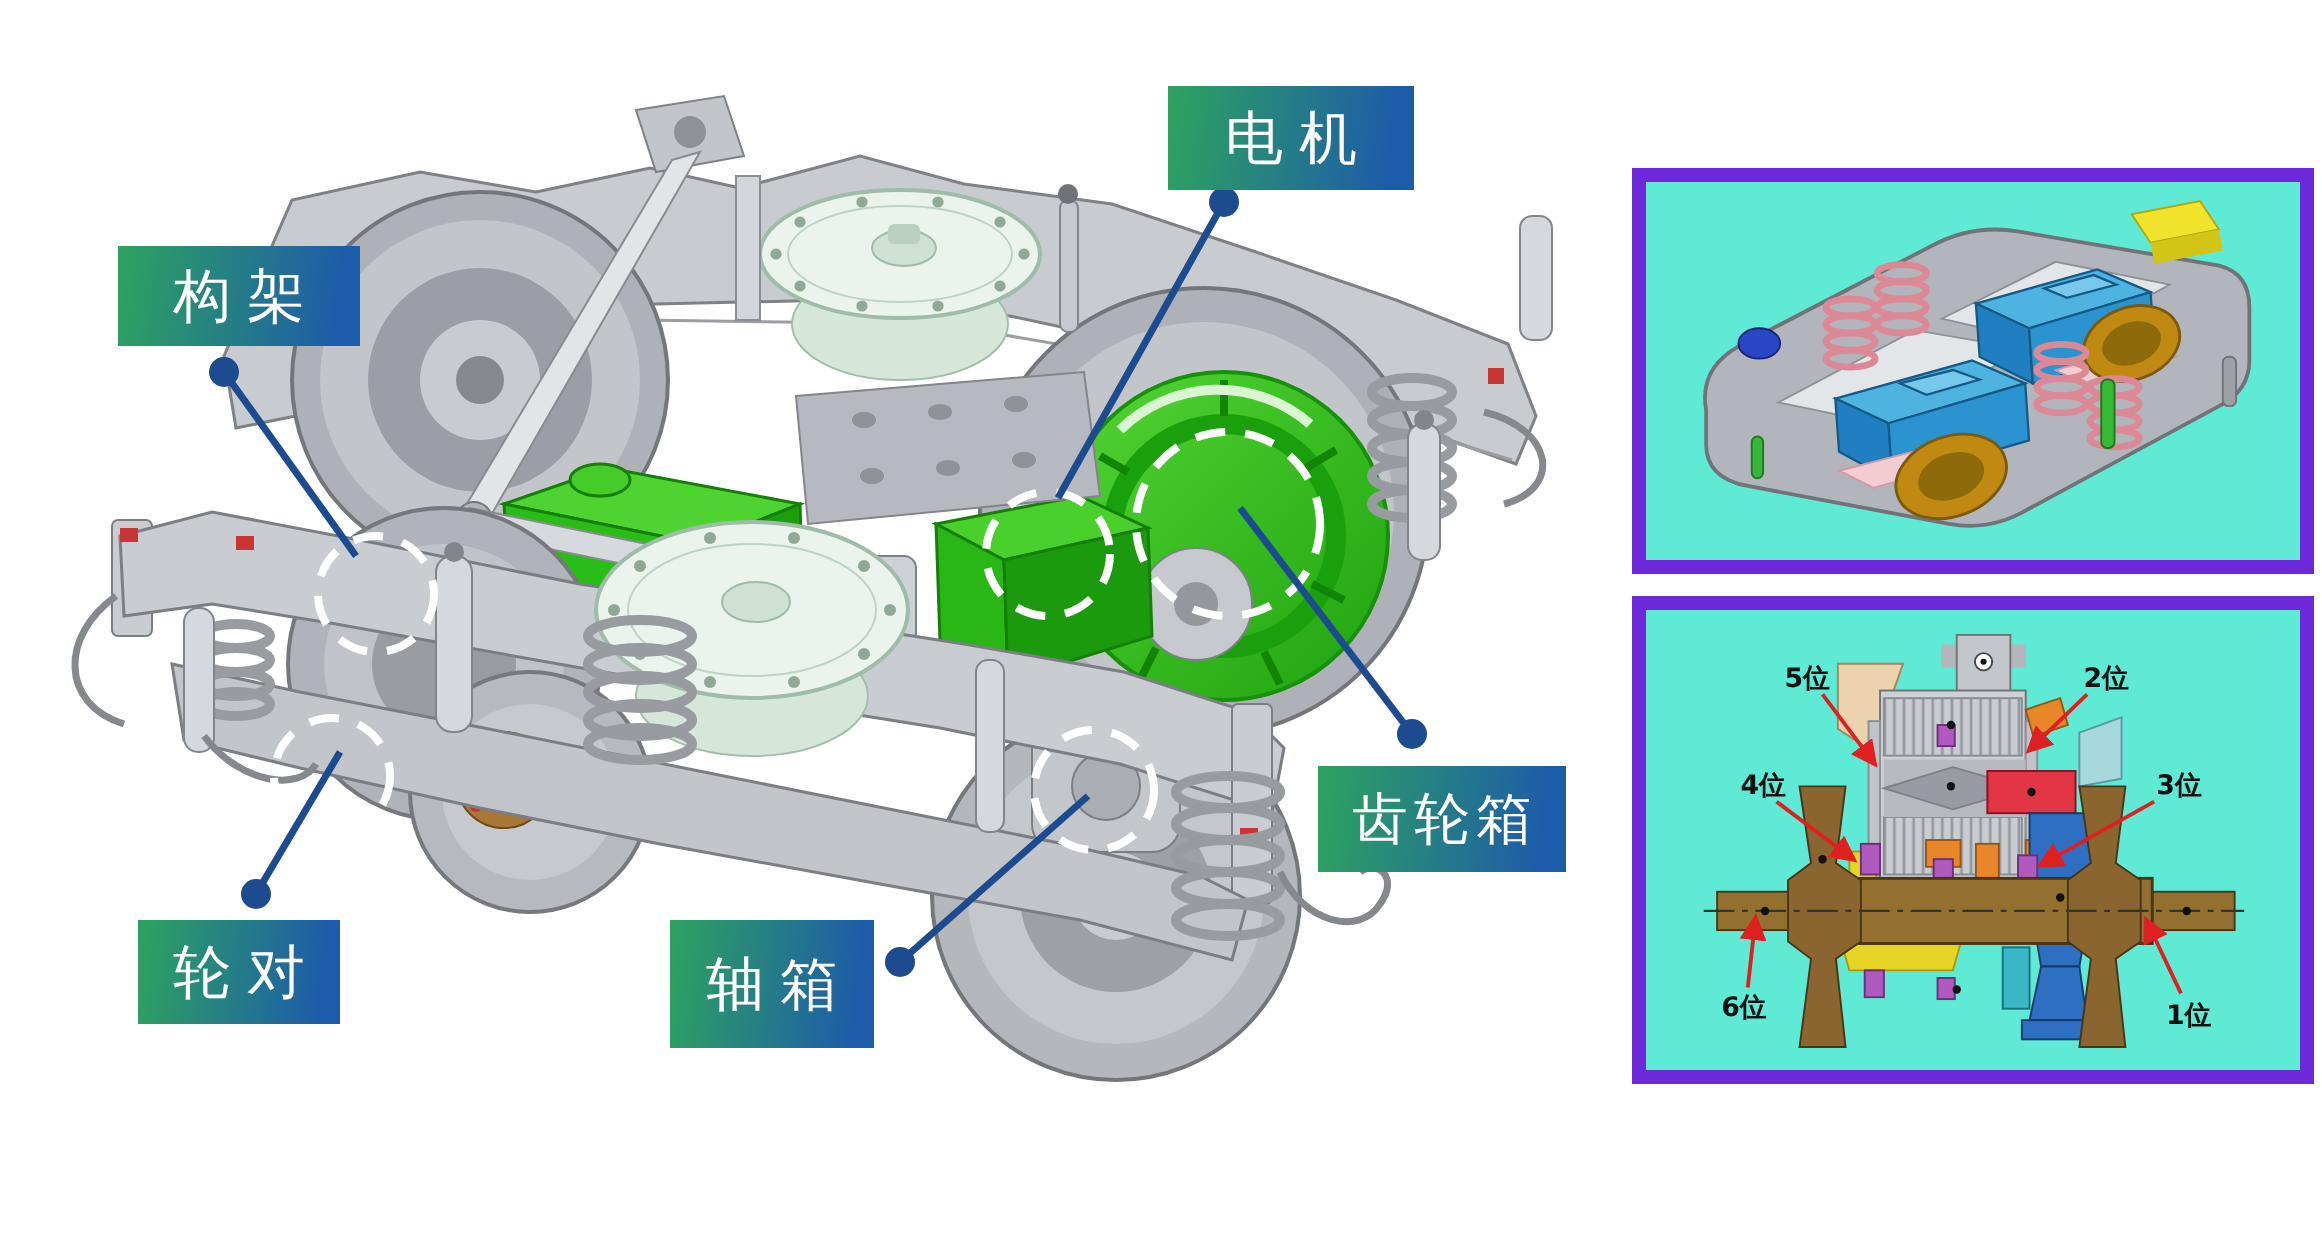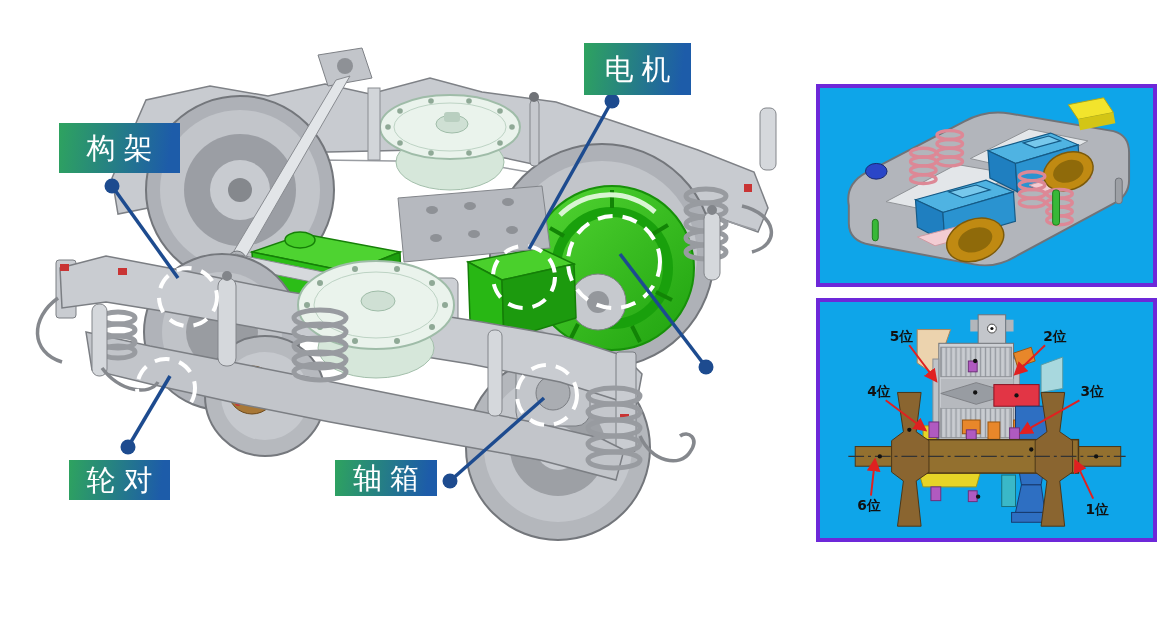--- a/index.html
+++ b/index.html
@@ -8,26 +8,26 @@
     font-family:"DejaVu Sans",sans-serif;overflow:hidden;
   }
   #main-art{position:absolute;left:0;top:0;width:810px;height:575px;}
   .callout-label{
     position:absolute;display:flex;align-items:center;justify-content:center;
     background:linear-gradient(97deg,#2ea35f 0%,#1d5ca9 90%);
     color:#ffffff;font-size:29px;line-height:1;user-select:none;
   }
   .callout-label .t{letter-spacing:8px;margin-right:-8px;}
   #lbl-frame{left:59px;top:123px;width:121px;height:50px;}
-  #lbl-motor{left:584px;top:43px;width:107px;height:52px;align-items:center;}
+  #lbl-motor{left:584px;top:43px;width:123px;height:52px;align-items:center;}
   #lbl-gearbox{left:659px;top:383px;width:124px;height:53px;font-size:28px;}
   #lbl-gearbox .t{letter-spacing:3px;margin-right:-3px;}
-  #lbl-wheelset{left:69px;top:460px;width:101px;height:40px;}
-  #lbl-axlebox{left:335px;top:460px;width:102px;height:36px;}
-  .side-panel{position:absolute;border:4px solid #6d28d9;background:#0ea5e9;box-sizing:border-box;}
+  #lbl-wheelset{left:69px;top:460px;width:101px;height:52px;}
+  #lbl-axlebox{left:335px;top:460px;width:102px;height:64px;}
+  .side-panel{position:absolute;border:7px solid #6d28d9;background:#5eead4;box-sizing:border-box;}
   #panel-top{left:816px;top:84px;width:341px;height:203px;}
   #panel-bottom{left:816px;top:298px;width:341px;height:244px;}
   .side-panel svg{display:block;width:100%;height:100%;}
   #footnote{
     position:absolute;left:40px;top:581px;color:#3aa449;font-size:21px;
     font-weight:600;letter-spacing:0.5px;
   }
   .pos-label{font-size:14px;font-weight:bold;fill:#111111;}
 </style>
 </head>
@@ -274,20 +274,23 @@
       <circle cx="450" cy="481" r="7.5" stroke="none"></circle>
     </g>
   </svg>
 
   <div class="callout-label" id="lbl-frame">
     <span class="t">构架</span>
   </div>
   <div class="callout-label" id="lbl-motor">
     <span class="t">电机</span>
   </div>
+  <div class="callout-label" id="lbl-gearbox">
+    <span class="t">齿轮箱</span>
+  </div>
   <div class="callout-label" id="lbl-wheelset">
     <span class="t">轮对</span>
   </div>
   <div class="callout-label" id="lbl-axlebox">
     <span class="t">轴箱</span>
   </div>
 
   <div class="side-panel" id="panel-top">
     <svg viewBox="0 0 337 199">
       <g>

